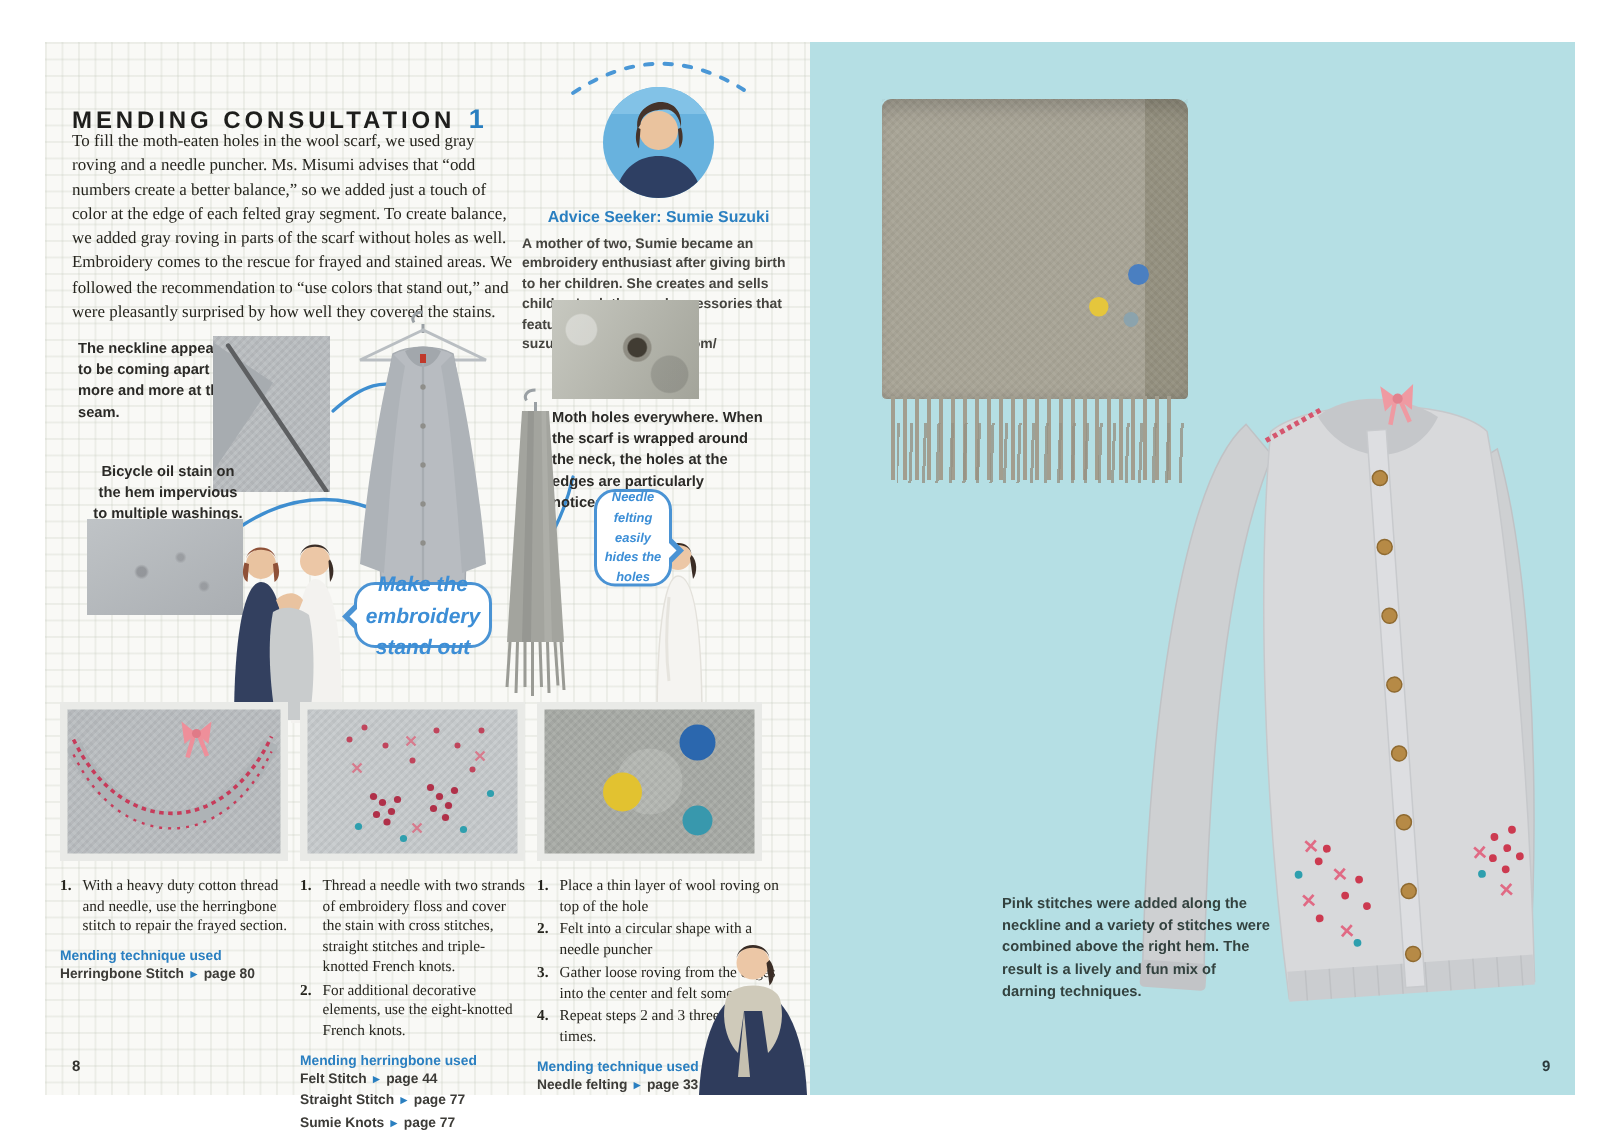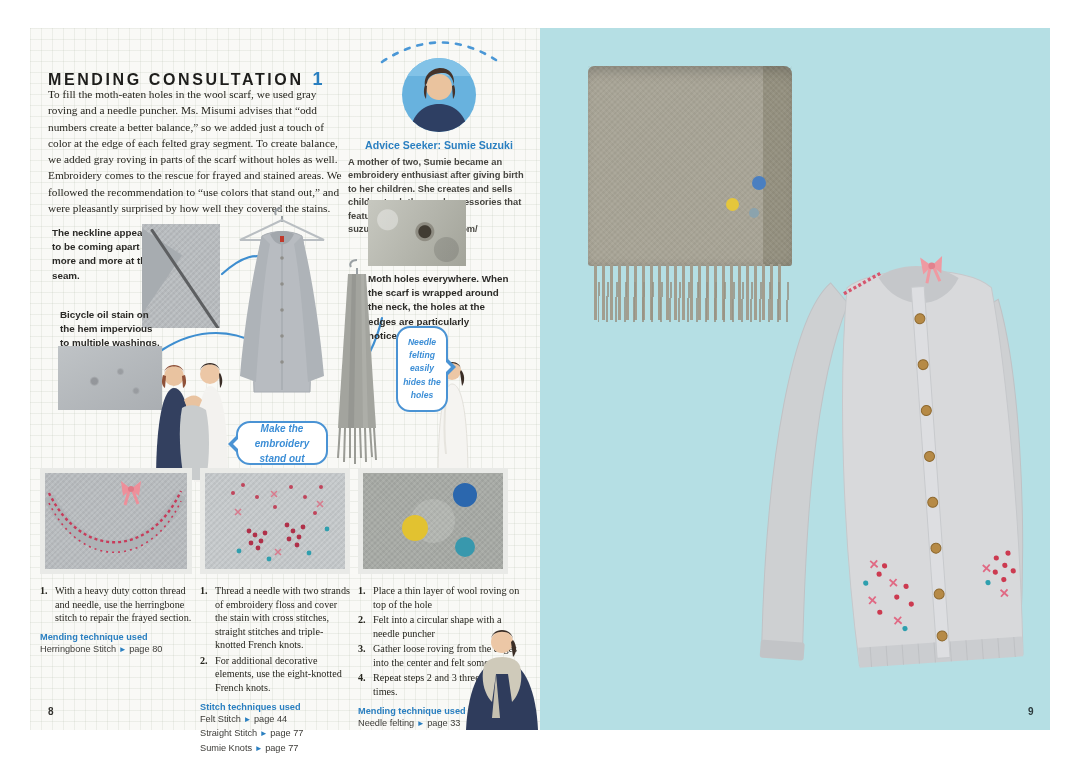--- a/index.html
+++ b/index.html
@@ -21,21 +21,21 @@
     font-family:"Liberation Serif",serif;font-size:11.3px;line-height:1.44;color:#26251e;}
 
   .advice{position:absolute;left:318px;top:6px;width:182px;}
   .rays{display:block;margin:0 auto;}
   .avatar{width:74px;height:74px;margin:-6px auto 0;border-radius:50%;overflow:hidden;}
   .as-name{margin-top:7px;text-align:center;color:#2a7fc0;font-weight:bold;font-size:10.6px;}
   .as-bio{margin:5px 0 0;font-size:9.3px;line-height:1.45;font-weight:bold;color:#45443f;}
 
   .ann{position:absolute;margin:0;font-size:9.8px;font-weight:bold;line-height:1.45;color:#2b2a27;}
   .a-neck{left:22px;top:198px;width:110px;}
-  .a-stain{left:30px;top:280px;width:104px;}
+  .a-stain{left:30px;top:280px;width:104px;text-align:center;}
   .a-moth{left:338px;top:244px;width:144px;}
 
   
   .photo{position:absolute;overflow:hidden;}
   .knit{background-color:#b9bdc0;background-image:
     repeating-linear-gradient(45deg,rgba(255,255,255,.07) 0 2px,transparent 2px 4px),
     repeating-linear-gradient(-45deg,rgba(0,0,0,.05) 0 2px,transparent 2px 4px);}
   .p-neck{left:112px;top:196px;width:78px;height:104px;}
   .p-neck::before{content:"";position:absolute;left:-18px;top:-8px;width:70px;height:150px;
     background:#a7acb0;transform:rotate(34deg);transform-origin:top left;}
@@ -56,24 +56,24 @@
   .p-scarfhang{position:absolute;left:300px;top:230px;width:54px;height:218px;}
   .people2{position:absolute;left:118px;top:330px;width:90px;height:124px;}
   .personw{position:absolute;left:402px;top:330px;width:42px;height:124px;}
   .personb{position:absolute;left:428px;top:598px;width:84px;height:104px;}
 
   
   .bubble{position:absolute;background:#fff;border:2px solid #4a93d4;border-radius:14px;
     color:#3c8ed6;font-weight:bold;font-style:italic;text-align:center;
     display:flex;align-items:center;justify-content:center;box-sizing:border-box;}
   .bubble::before,.bubble::after{content:"";position:absolute;width:0;height:0;border:9px solid transparent;}
-  .b-emb{left:206px;top:360px;width:92px;height:44px;font-size:10px;line-height:1.5;padding:2px 6px;margin-top:33px;}
+  .b-emb{left:206px;top:360px;width:92px;height:44px;font-size:14px;line-height:1.5;padding:2px 6px;}
   .b-emb::before{left:-19px;top:12px;border-right-color:#4a93d4;}
   .b-emb::after{left:-14px;top:12px;border-right-color:#fff;}
-  .b-felt{left:366px;top:298px;width:52px;height:86px;font-size:8.6px;line-height:1.55;padding:2px 3px;}
+  .b-felt{left:366px;top:298px;width:52px;height:65px;font-size:8.6px;line-height:1.55;padding:2px 3px;}
   .b-felt::before{right:-19px;top:30px;border-left-color:#4a93d4;}
   .b-felt::after{right:-14px;top:30px;border-left-color:#fff;}
 
   .connectors{position:absolute;left:0;top:0;pointer-events:none;}
 
   
   .ins-head{position:absolute;left:18px;right:10px;top:424px;display:flex;align-items:center;gap:10px;}
   .ins-head span{color:#2a7fc0;font-weight:bold;font-size:13px;letter-spacing:2.2px;}
   .ins-head .rule{flex:1;border-top:2px solid #2a7fc0;height:0;}
 
@@ -84,21 +84,21 @@
   .iph-in{width:100%;height:100%;position:relative;overflow:hidden;}
 
   .icol{position:absolute;top:556px;}
   .icol1{left:10px;width:154px;}
   .icol2{left:170px;width:152px;}
   .icol3{left:328px;width:162px;}
   .step{display:flex;gap:5px;font-family:"Liberation Serif",serif;font-size:10.2px;
     line-height:1.33;color:#26251e;margin-bottom:2px;}
   .step .n{font-weight:bold;min-width:10px;}
   .tlabel{margin-top:7px;color:#2a7fc0;font-weight:bold;font-size:9.2px;}
-  .tech{font-size:9.2px;font-weight:normal;color:#3c3b37;line-height:1.6;}
+  .tech{font-size:9.2px;font-weight:bold;color:#3c3b37;line-height:1.6;}
   .tech .ar{color:#2a7fc0;font-size:8px;}
   .pnum{position:absolute;top:678px;font-size:10px;font-weight:bold;color:#33322e;}
   .pnum.l8{left:18px;}
   .pnum.r9{left:488px;color:#2c3a3c;}
 
   
   .scarf-fold{position:absolute;left:48px;top:38px;width:204px;height:258px;}
   .sf-body{position:absolute;left:0;top:0;width:204px;height:200px;border-radius:6px 8px 3px 3px;
     background:linear-gradient(90deg,#a8a496 0 86%,#94907f 86% 100%);
     background-blend-mode:normal;
@@ -313,21 +313,21 @@
 
   <div class="icol icol2">
     <div class="step">
         <span class="n">1.</span>
         <span class="t">Thread a needle with two strands of embroidery floss and cover the stain with cross stitches, straight stitches and triple-knotted French knots.</span>
       </div>
     <div class="step">
         <span class="n">2.</span>
         <span class="t">For additional decorative elements, use the eight-knotted French knots.</span>
       </div>
-    <div class="tlabel">Stitch techniques used</div>
+    <div class="tlabel">Mending herringbone used</div>
     <div class="tech"><span>Felt Stitch</span> <span class="ar">►</span> <span>page 44</span></div>
     <div class="tech"><span>Straight Stitch</span> <span class="ar">►</span> <span>page 77</span></div>
     <div class="tech"><span>Sumie Knots</span> <span class="ar">►</span> <span>page 77</span></div>
   </div>
 
   <div class="icol icol3">
     <div class="step">
         <span class="n">1.</span>
         <span class="t">Place a thin layer of wool roving on top of the hole</span>
       </div>
@@ -454,15 +454,16 @@
         </g>
         <g stroke="#e06a84" stroke-width="1.8">
           <path d="M318,336 l7,7 M325,336 l-7,7"></path>
             <path d="M334,362 l7,7 M341,362 l-7,7"></path>
         </g>
         <circle cx="322" cy="354" r="2.6" fill="#2e9fae"></circle>
       </g>
     </svg>
   </div>
 
+  <p class="cap cap-cardigan">Pink stitches were added along the neckline and a variety of stitches were combined above the right hem. The result is a lively and fun mix of darning techniques.</p>
 
   <div class="pnum r9">9</div>
 </div>
 
 </body></html>

